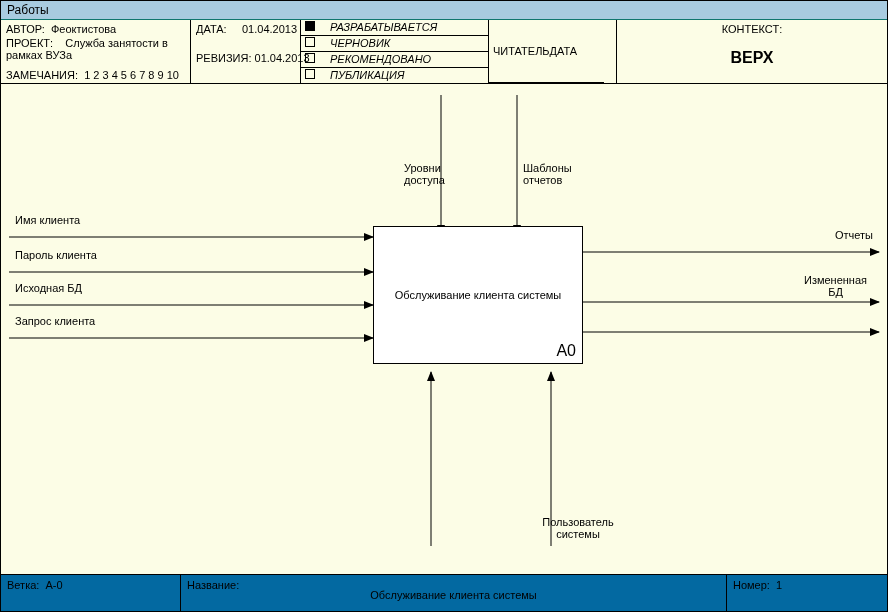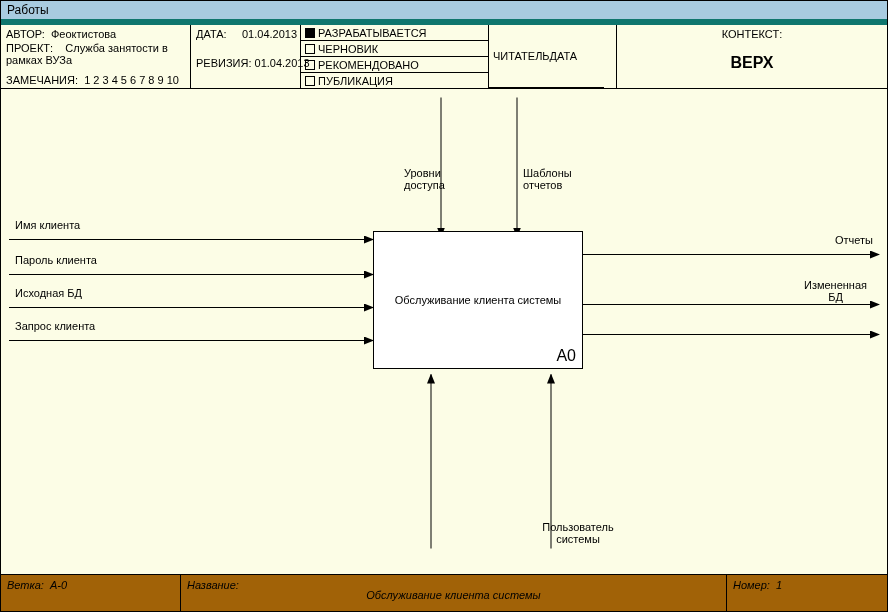--- a/index.html
+++ b/index.html
@@ -11,21 +11,21 @@
   }
   .window {
     width: 888px;
     height: 612px;
     border: 1px solid #000;
     display: flex;
     flex-direction: column;
   }
   .titlebar {
     background: #a8cbe0;
-    border-bottom: 6px solid #0f766e;
+    border-bottom: 1px solid #0f766e;
     padding: 2px 6px;
     font-size: 12px;
   }
   .header {
     display: flex;
     border-bottom: 1px solid #000;
     background: #fcfde6;
     height: 64px;
   }
   .header > div {
@@ -34,34 +34,33 @@
     position: relative;
   }
   .hcol1 { width: 146px; }
   .hcol2 { width: 190px; }
   .hcol3 { width: 110px; display:flex; flex-direction:column; justify-content:space-between;gap:11px;}
   .hcol4 { width: 188px; padding:0 !important; display:flex; flex-direction:column;}
   .hcol5 { width: 128px; padding:0 !important; display:flex; flex-direction:row;}
   .hcol6 { flex:1; border-right:none !important; text-align:center;}
   .hrow { border-bottom:1px solid #000; padding:1px 4px; flex:1; display:flex; align-items:center;}
   .hrow:last-child { border-bottom:none;}
-  .hrow-check { display:flex; align-items:center; gap:3px;}
+  .hrow-check { display:flex; align-items:flex-start; gap:15px;font-style:italic;}
   .checkbox { width:10px; height:10px; border:1px solid #000; display:inline-block;}
   .checkbox.filled { background:#000;}
   .canvas {
     flex:1;
     background:#fcfde6;
     position:relative;
     border-bottom:1px solid #000;
   }
   .footer {
     display:flex;
-    background:#a16207;
+    background:#0369a1;
     height:36px;
-    font-style:italic;
   }
   .footer > div {
     border-right:1px solid #000;
     padding:4px 6px;
   }
   .fcol1 { width:180px;}
   .fcol2 { flex:1; position:relative;}
   .fcol3 { width:160px; border-right:none !important;}
   .fcol2-title { position:absolute; left:50%; top:50%; transform:translate(-50%,-30%);}
   .process-box {

